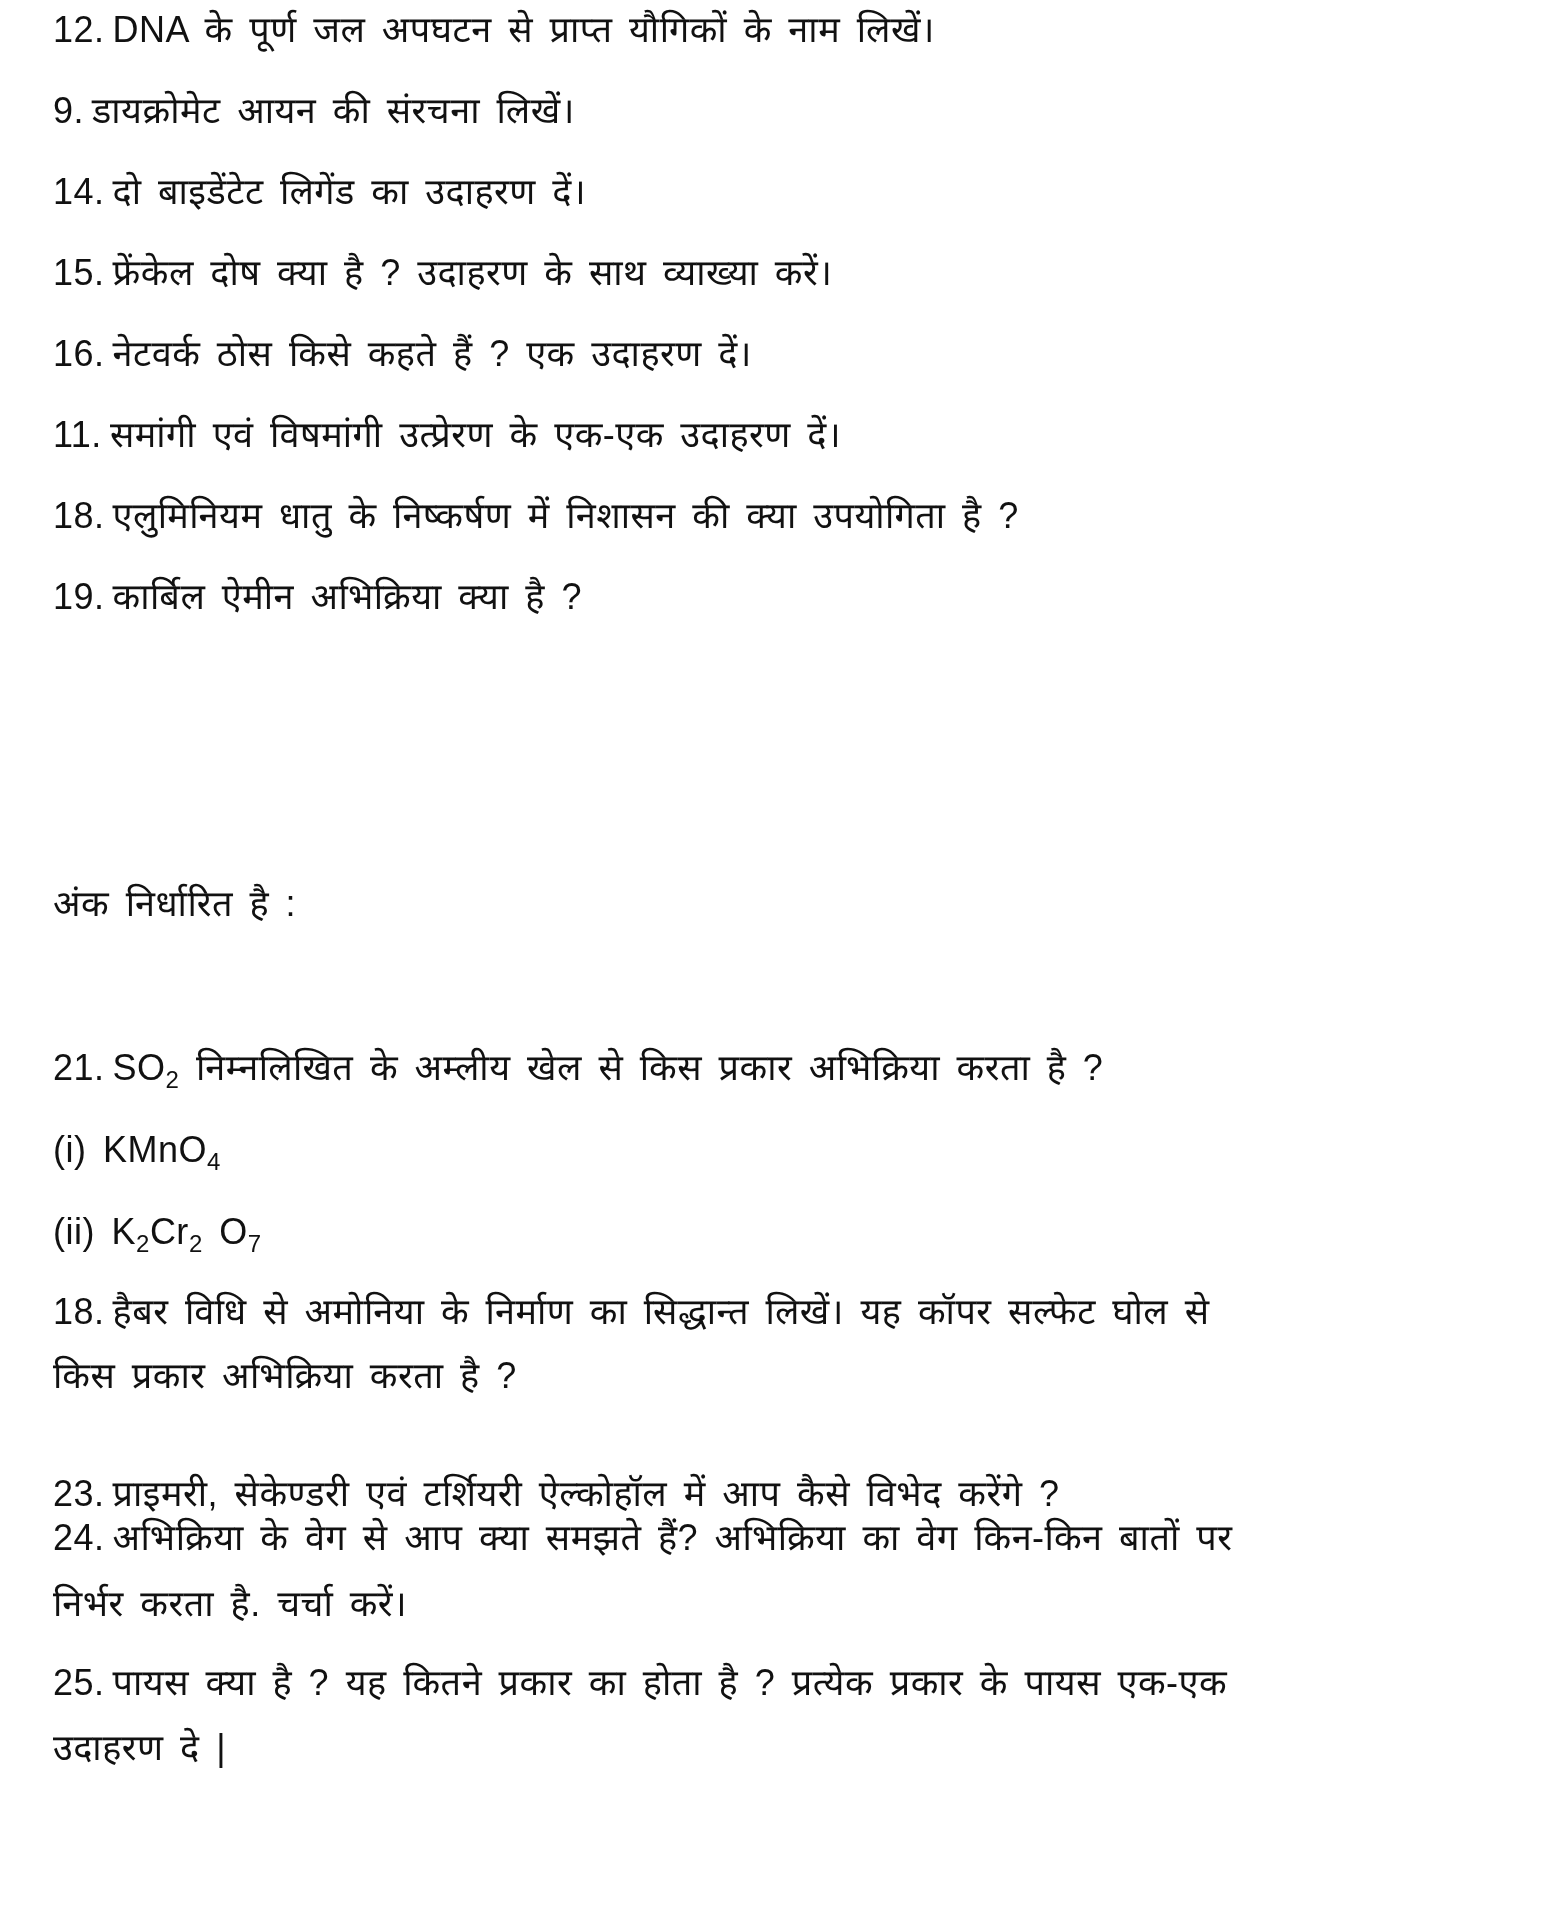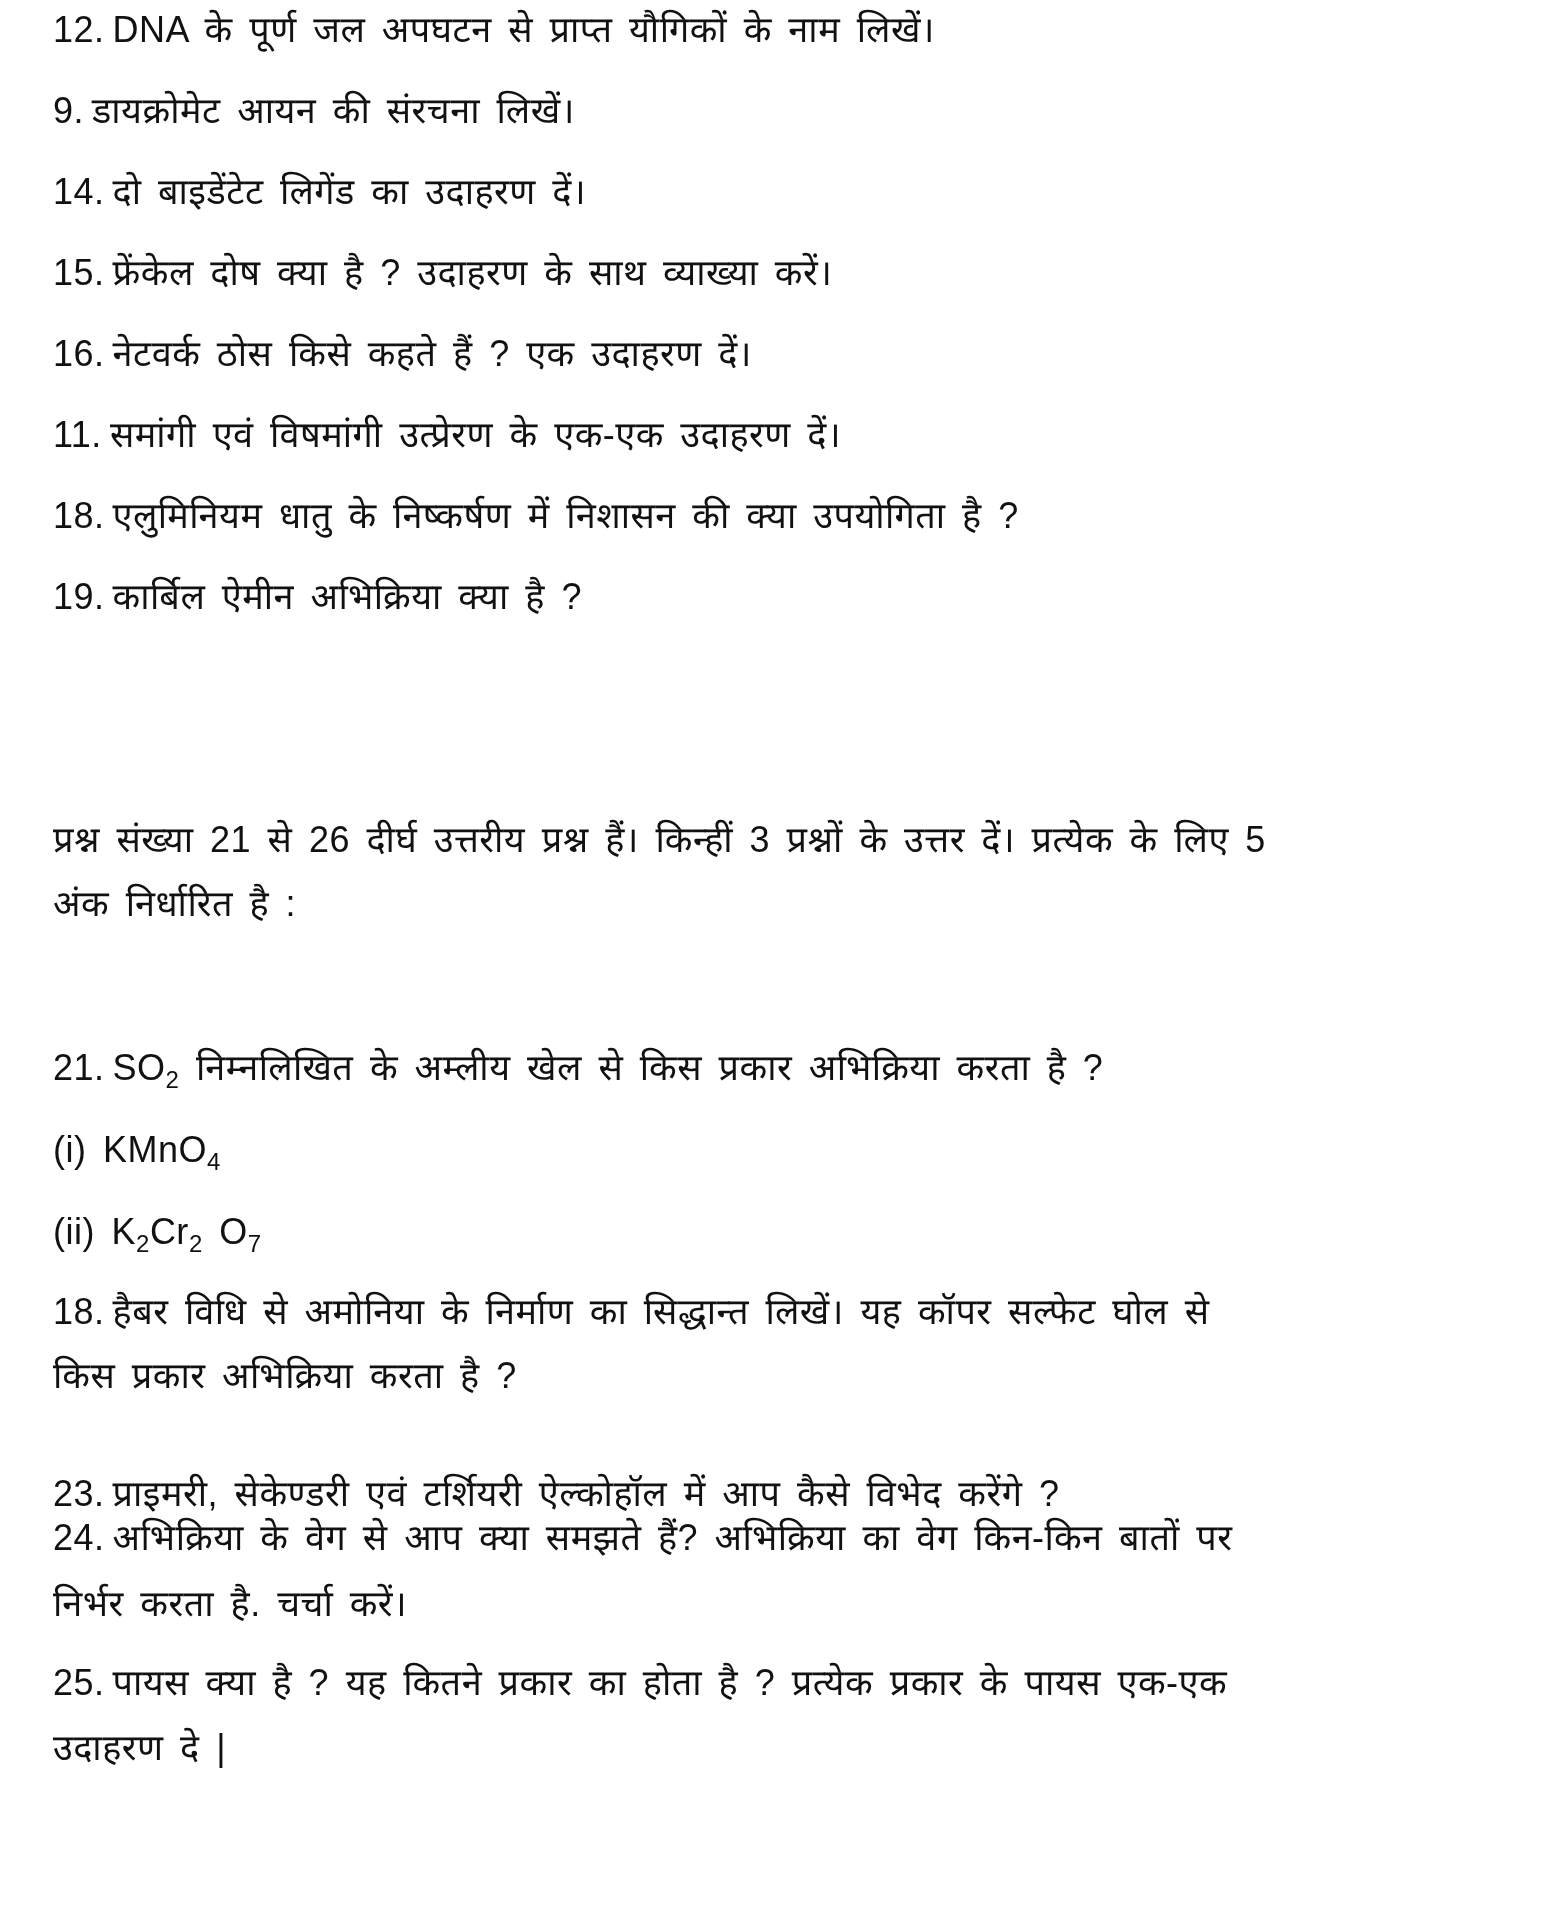--- a/index.html
+++ b/index.html
@@ -59,21 +59,20 @@
   <div class="line" style="top:413px">
     <span class="num">11.</span><span>समांगी एवं विषमांगी उत्प्रेरण के एक-एक उदाहरण दें।</span>
   </div>
   <div class="line" style="top:494px">
     <span class="num">18.</span><span>एलुमिनियम धातु के निष्कर्षण में निशासन की क्या उपयोगिता है ?</span>
   </div>
   <div class="line" style="top:575px">
     <span class="num">19.</span><span>कार्बिल ऐमीन अभिक्रिया क्या है ?</span>
   </div>
 
-  <div class="line" style="top:818px">प्रश्न संख्या 21 से 26 दीर्घ उत्तरीय प्रश्न हैं। किन्हीं 3 प्रश्नों के उत्तर दें। प्रत्येक के लिए 5</div>
   <div class="line" style="top:882px">अंक निर्धारित है :</div>
 
   <div class="line" style="top:1046px">
     <span class="num">21.</span><span><span>SO</span><sub>2</sub></span>
     <span>निम्नलिखित के अम्लीय खेल से किस प्रकार अभिक्रिया करता है ?</span>
   </div>
   <div class="line" style="top:1128px">
     <span>(i)</span>
     <span><span>KMnO</span><sub>4</sub></span>
   </div>

